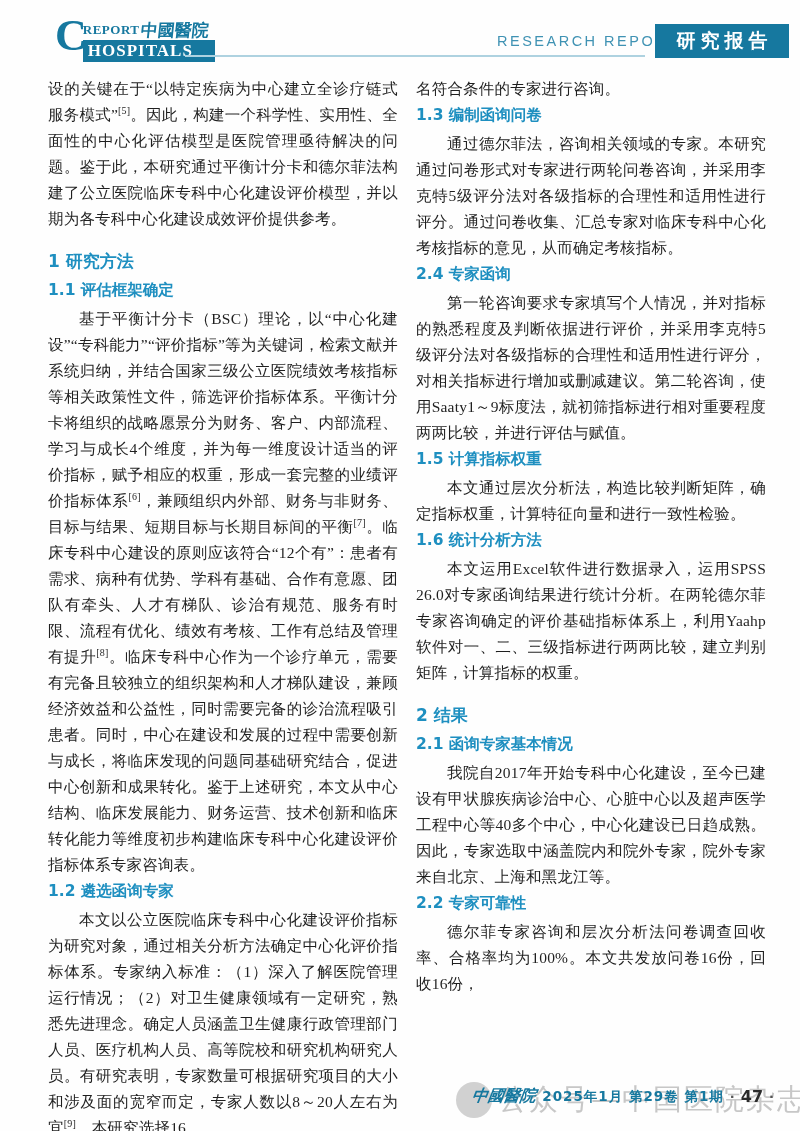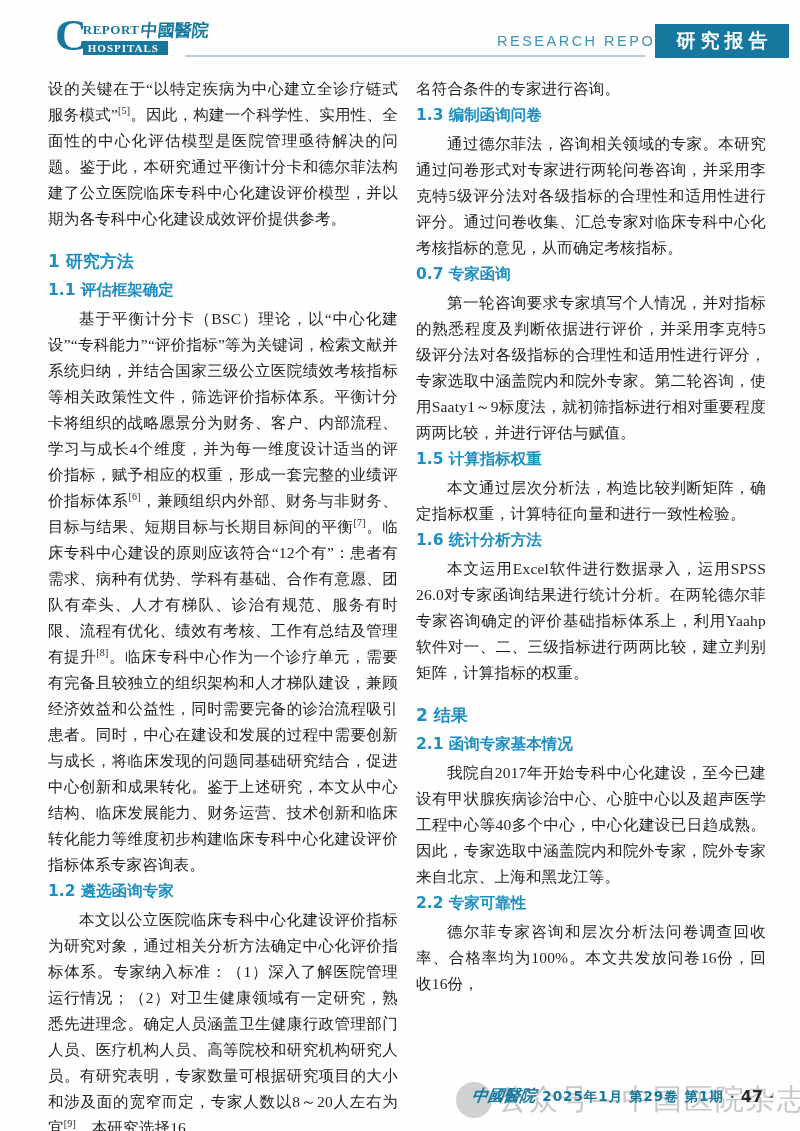--- a/index.html
+++ b/index.html
@@ -52,23 +52,23 @@
     color: #16789f;
     transform: skewX(-6deg);
   }
   .logo-hospitals {
     display: inline-block;
     margin-top: 2px;
     background: #16789f;
     color: #ffffff;
     font-family: "Liberation Serif", serif;
     font-weight: bold;
-    font-size: 11px;
+    font-size: 17px;
     letter-spacing: 1px;
-    padding: 1px 9px 1px 5px;
+    padding: 1px 22px 1px 5px;
   }
   .header-line {
     position: absolute;
     left: 185px;
     top: 55px;
     width: 460px;
     height: 2px;
     background: #aed2e0;
   }
   .research-report {
@@ -213,22 +213,22 @@
       <div class="h1">1  研究方法</div>
       <div class="h2">1.1  评估框架确定</div>
       <p class="body-text">基于平衡计分卡（BSC）理论，以“中心化建设”“专科能力”“评价指标”等为关键词，检索文献并系统归纳，并结合国家三级公立医院绩效考核指标等相关政策性文件，筛选评价指标体系。平衡计分卡将组织的战略愿景分为财务、客户、内部流程、学习与成长4个维度，并为每一维度设计适当的评价指标，赋予相应的权重，形成一套完整的业绩评价指标体系<sup>[6]</sup>，兼顾组织内外部、财务与非财务、目标与结果、短期目标与长期目标间的平衡<sup>[7]</sup>。临床专科中心建设的原则应该符合“12个有”：患者有需求、病种有优势、学科有基础、合作有意愿、团队有牵头、人才有梯队、诊治有规范、服务有时限、流程有优化、绩效有考核、工作有总结及管理有提升<sup>[8]</sup>。临床专科中心作为一个诊疗单元，需要有完备且较独立的组织架构和人才梯队建设，兼顾经济效益和公益性，同时需要完备的诊治流程吸引患者。同时，中心在建设和发展的过程中需要创新与成长，将临床发现的问题同基础研究结合，促进中心创新和成果转化。鉴于上述研究，本文从中心结构、临床发展能力、财务运营、技术创新和临床转化能力等维度初步构建临床专科中心化建设评价指标体系专家咨询表。</p>
       <div class="h2">1.2  遴选函询专家</div>
       <p class="body-text">本文以公立医院临床专科中心化建设评价指标为研究对象，通过相关分析方法确定中心化评价指标体系。专家纳入标准：（1）深入了解医院管理运行情况；（2）对卫生健康领域有一定研究，熟悉先进理念。确定人员涵盖卫生健康行政管理部门人员、医疗机构人员、高等院校和研究机构研究人员。有研究表明，专家数量可根据研究项目的大小和涉及面的宽窄而定，专家人数以8～20人左右为宜<sup>[9]</sup>。本研究选择16</p>
     </div>
     <div class="col">
       <p class="body-text no-indent">名符合条件的专家进行咨询。</p>
       <div class="h2">1.3  编制函询问卷</div>
       <p class="body-text">通过德尔菲法，咨询相关领域的专家。本研究通过问卷形式对专家进行两轮问卷咨询，并采用李克特5级评分法对各级指标的合理性和适用性进行评分。通过问卷收集、汇总专家对临床专科中心化考核指标的意见，从而确定考核指标。</p>
-      <div class="h2">0.7  专家函询</div>
-      <p class="body-text">第一轮咨询要求专家填写个人情况，并对指标的熟悉程度及判断依据进行评价，并采用李克特5级评分法对各级指标的合理性和适用性进行评分，专家选取中涵盖院内和院外专家。第二轮咨询，使用Saaty1～9标度法，就初筛指标进行相对重要程度两两比较，并进行评估与赋值。</p>
+      <div class="h2">2.4  专家函询</div>
+      <p class="body-text">第一轮咨询要求专家填写个人情况，并对指标的熟悉程度及判断依据进行评价，并采用李克特5级评分法对各级指标的合理性和适用性进行评分，对相关指标进行增加或删减建议。第二轮咨询，使用Saaty1～9标度法，就初筛指标进行相对重要程度两两比较，并进行评估与赋值。</p>
       <div class="h2">1.5  计算指标权重</div>
       <p class="body-text">本文通过层次分析法，构造比较判断矩阵，确定指标权重，计算特征向量和进行一致性检验。</p>
       <div class="h2">1.6  统计分析方法</div>
       <p class="body-text">本文运用Excel软件进行数据录入，运用SPSS 26.0对专家函询结果进行统计分析。在两轮德尔菲专家咨询确定的评价基础指标体系上，利用Yaahp软件对一、二、三级指标进行两两比较，建立判别矩阵，计算指标的权重。</p>
       <div class="h1">2  结果</div>
       <div class="h2">2.1  函询专家基本情况</div>
       <p class="body-text">我院自2017年开始专科中心化建设，至今已建设有甲状腺疾病诊治中心、心脏中心以及超声医学工程中心等40多个中心，中心化建设已日趋成熟。因此，专家选取中涵盖院内和院外专家，院外专家来自北京、上海和黑龙江等。</p>
       <div class="h2">2.2  专家可靠性</div>
       <p class="body-text">德尔菲专家咨询和层次分析法问卷调查回收率、合格率均为100%。本文共发放问卷16份，回收16份，</p>
     </div>

